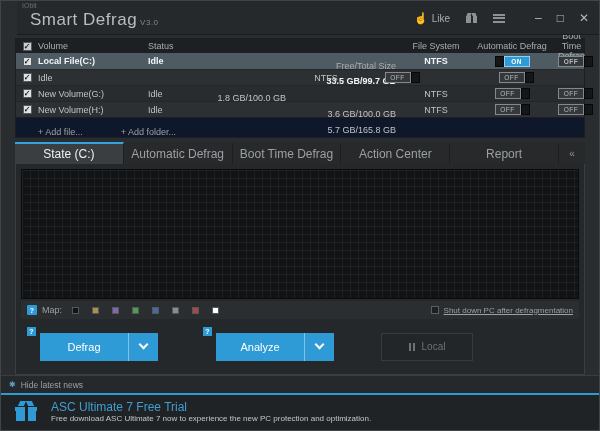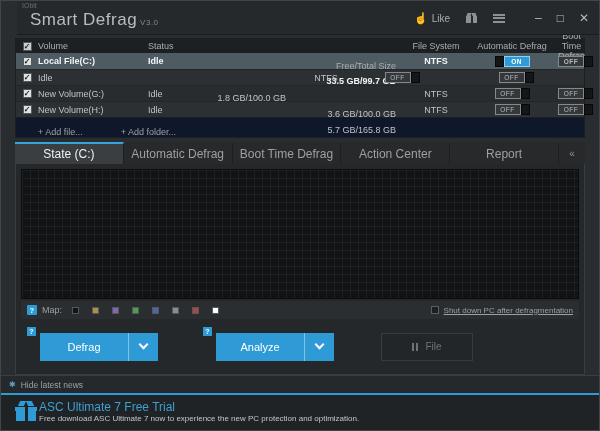--- a/index.html
+++ b/index.html
@@ -88,21 +88,21 @@
   .btn-disabled { width:92px; height:28px; background:#232628; border:1px solid #383b3e; color:#6e7276;
                   font-size:10px; display:flex; align-items:center; justify-content:center; gap:7px; cursor:default; font-family:inherit; }
   .pause-ic { display:flex; gap:2px; } .pause-ic i{ width:2px; height:8px; background:#6e7276; }
   .stop-ic { width:8px; height:8px; background:#6e7276; }
   .gap-sm { width:18px; } .gap-md { flex:1; max-width:40px; } .gap-lg { flex:1; }
   
   .newsbar { height:18px; background:#26292b; border-top:1px solid #3b3e41; display:flex; align-items:center;
              padding-left:8px; gap:5px; font-size:8.5px; color:#9aa0a4; flex:0 0 auto; }
   .news-ic { color:#5d9fc4; font-size:8px; }
   .banner { height:37px; background:#1f2326; border-top:2px solid #2e9ad6; display:flex; align-items:center;
-            padding:0 10px 3px 14px; gap:2px; flex:0 0 auto; }
+            padding:0 10px 3px 14px; gap:14px; flex:0 0 auto; }
   .gift-big { width:22px; height:20px; position:relative; flex:0 0 auto; cursor:pointer; }
   .gift-big .g-body{ position:absolute; bottom:0; left:1px; width:20px; height:12px; background:#2e9ad6; }
   .gift-big .g-lid { position:absolute; bottom:10px; left:0; width:22px; height:4px; background:#2e9ad6; }
   .gift-big .g-rib { position:absolute; bottom:0; left:10px; width:3px; height:14px; background:#1f2326; }
   .gift-big .g-bowl{ position:absolute; top:0; left:4px; width:6px; height:5px; background:#2e9ad6; transform:skewX(-25deg); }
   .gift-big .g-bowr{ position:absolute; top:0; right:4px; width:6px; height:5px; background:#2e9ad6; transform:skewX(25deg); }
   .banner-title { font-size:12px; color:#3f9fd0; cursor:pointer; }
   .banner-sub { font-size:8px; color:#c3c7c9; margin-top:0; }
 </style>
 </head>
@@ -288,21 +288,21 @@
         <div class="btn-arrow">
           <i class="chev"></i>
         </div>
       </div>
       <div class="gap-lg"></div>
       <button class="btn-disabled">
         <span class="pause-ic">
             <i></i>
             <i></i>
           </span>
-        <span>File</span>
+        <span>Local</span>
       </button>
       <div class="gap-lg"></div>
       <div class="gap-md"></div>
     </div>
   </div>
 
   <div class="newsbar">
     <span class="news-ic">✱</span>
     <span>Hide latest news</span>
   </div>

